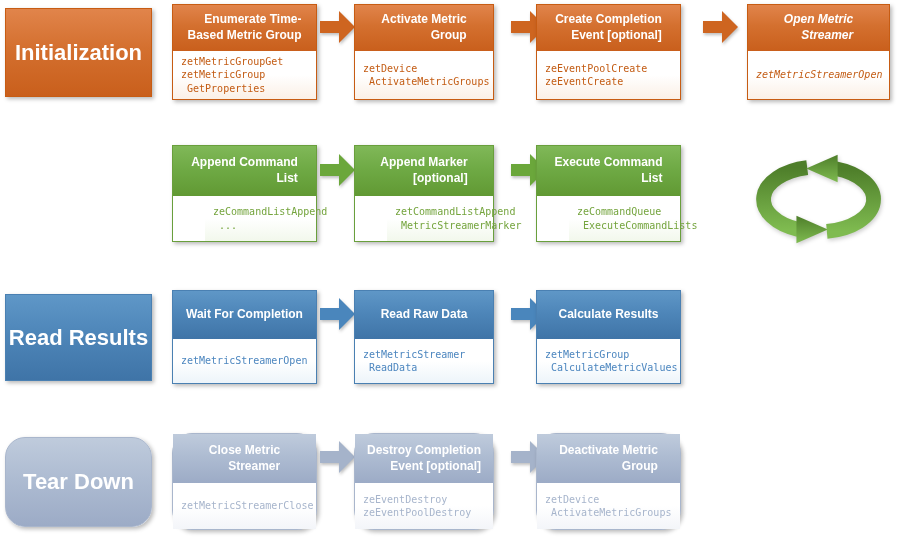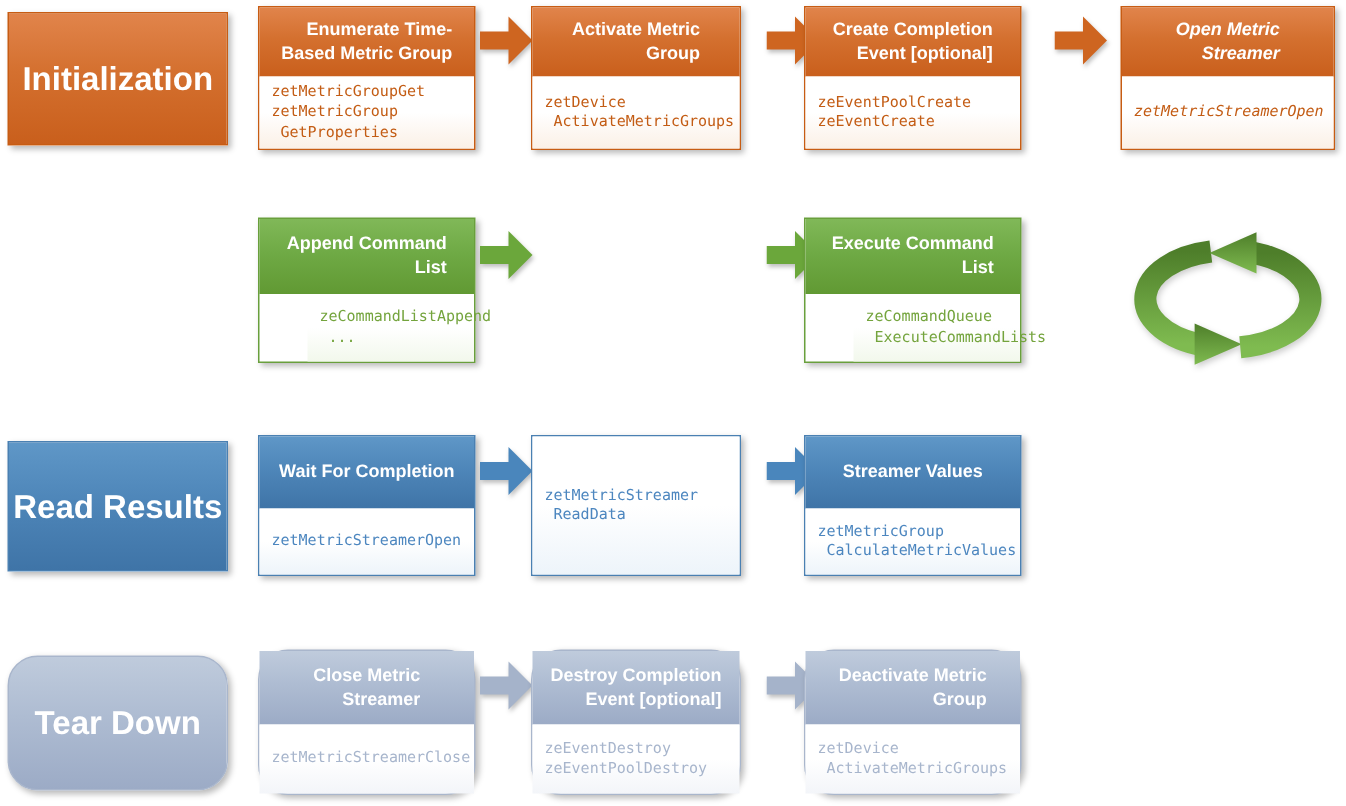--- a/index.html
+++ b/index.html
@@ -144,20 +144,28 @@
 List</div>
       <div class="box-body">
           <pre class="box-code">zeCommandListAppend
  ...</pre>
         </div>
     </div>
     <svg class="arrow arrow-1" viewBox="0 0 36 34">
         <polygon points="0,11 19,11 19,1 35,17 19,33 19,23 0,23"></polygon>
       </svg>
 
+    <div class="flow-box col-2">
+      <div class="box-header">Append Marker
+[optional]</div>
+      <div class="box-body">
+          <pre class="box-code">zetCommandListAppend
+ MetricStreamerMarker</pre>
+        </div>
+    </div>
     <svg class="arrow arrow-2" viewBox="0 0 36 34">
         <polygon points="0,11 19,11 19,1 35,17 19,33 19,23 0,23"></polygon>
       </svg>
 
     <div class="flow-box col-3">
       <div class="box-header">Execute Command
 List</div>
       <div class="box-body">
           <pre class="box-code">zeCommandQueue
  ExecuteCommandLists</pre>
@@ -185,31 +193,32 @@
       <div class="box-header">Wait For Completion</div>
       <div class="box-body">
           <pre class="box-code">zetMetricStreamerOpen</pre>
         </div>
     </div>
     <svg class="arrow arrow-1" viewBox="0 0 36 34">
         <polygon points="0,11 19,11 19,1 35,17 19,33 19,23 0,23"></polygon>
       </svg>
 
     <div class="flow-box col-2">
+      <div class="box-header">Read Raw Data</div>
       <div class="box-body">
           <pre class="box-code">zetMetricStreamer
  ReadData</pre>
         </div>
     </div>
     <svg class="arrow arrow-2" viewBox="0 0 36 34">
         <polygon points="0,11 19,11 19,1 35,17 19,33 19,23 0,23"></polygon>
       </svg>
 
     <div class="flow-box col-3">
-      <div class="box-header">Streamer Values</div>
+      <div class="box-header">Calculate Results</div>
       <div class="box-body">
           <pre class="box-code">zetMetricGroup
  CalculateMetricValues</pre>
         </div>
     </div>
   </div>
 
   <div class="row theme-gray" id="row-3">
     <div class="label-box">Tear Down</div>
 

